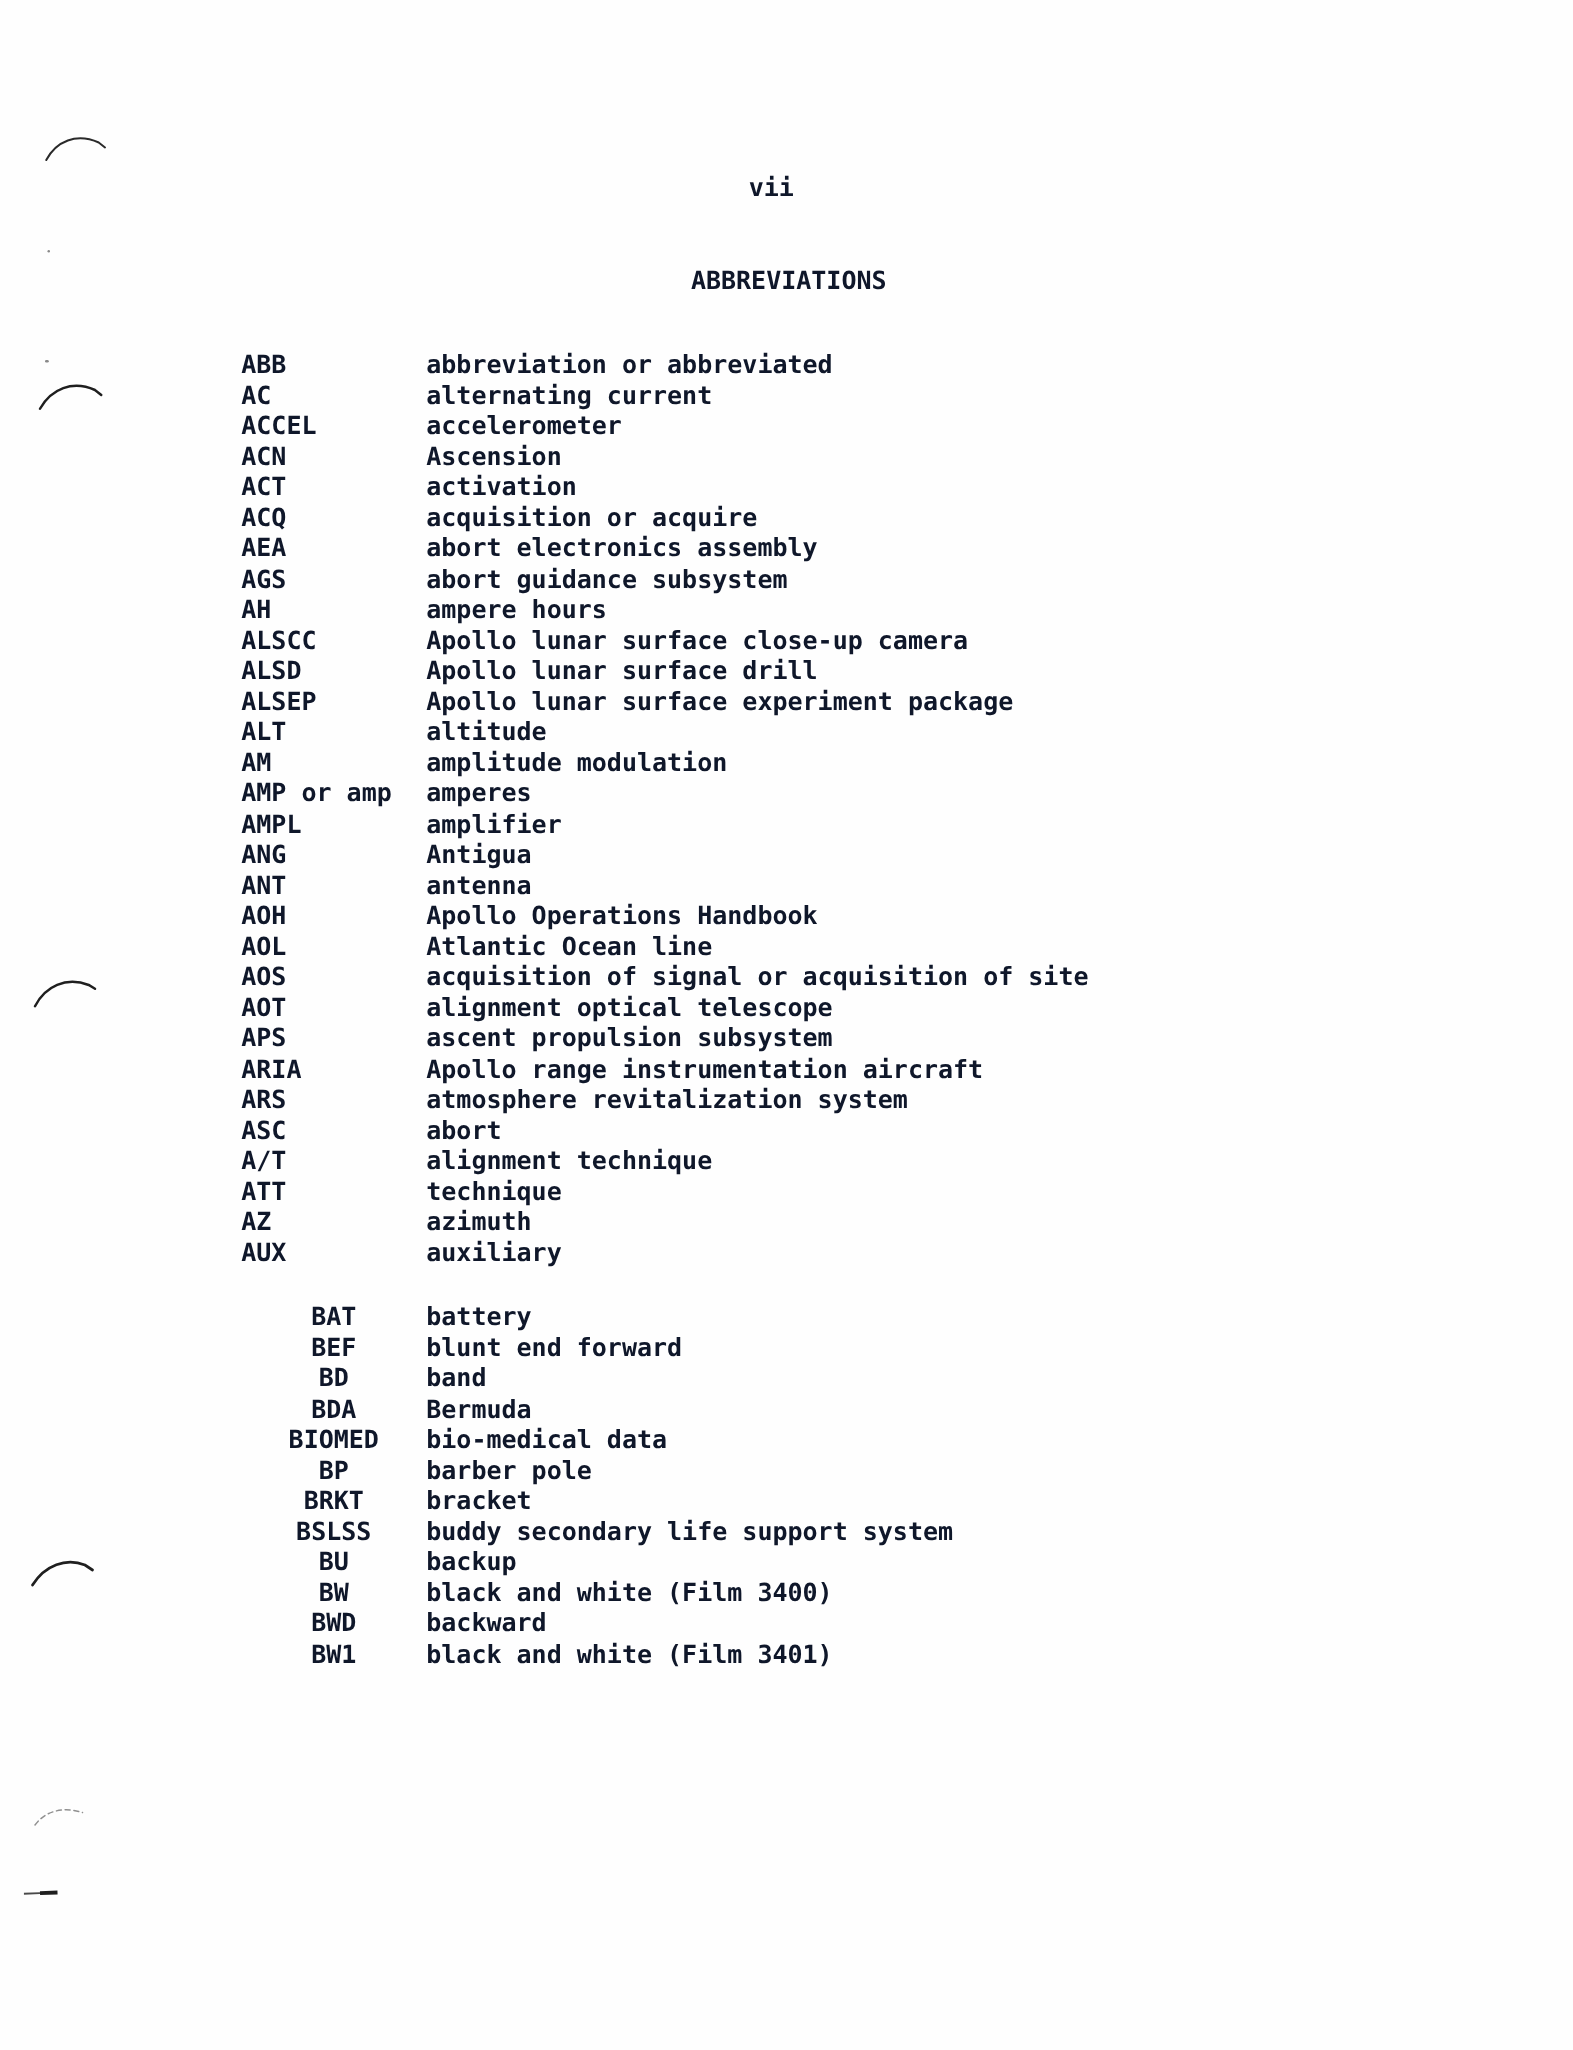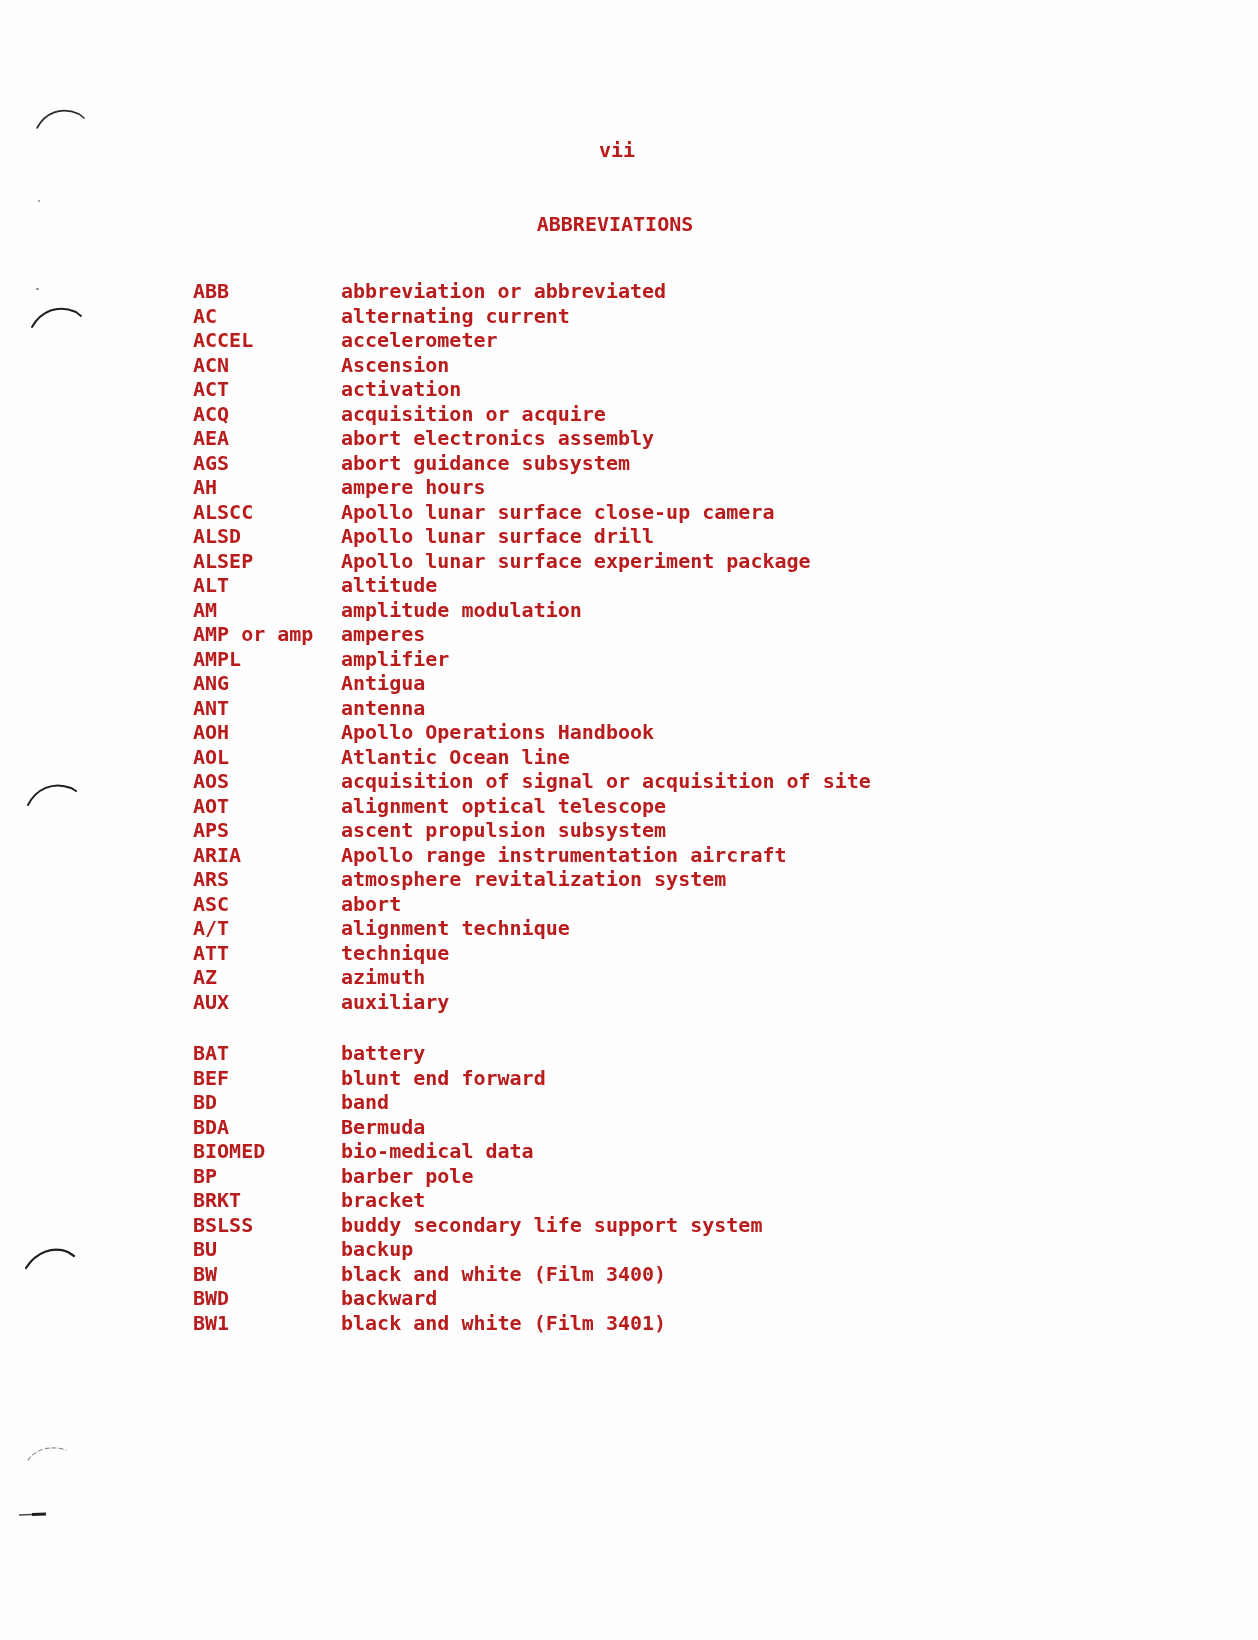--- a/index.html
+++ b/index.html
@@ -4,49 +4,49 @@
 <style>
   html, body { margin: 0; padding: 0; background: #e8e8e8; }
   .page {
     position: relative;
     width: 1258px;
     height: 1640px;
     margin: 0 auto;
     background: #fefefe;
     font-family: "DejaVu Sans Mono", "Liberation Mono", monospace;
     font-weight: 700;
-    color: #b91c1c;
+    color: #0f172a;
     overflow: hidden;
   }
   .page-number {
     position: absolute;
     top: 138px;
     left: 0;
     width: 1234px;
     text-align: center;
     font-size: 20px;
     line-height: 24px;
   }
   .doc-title {
     position: absolute;
     top: 211px;
-    left: 0;
+    left: 16px;
     width: 1230px;
     text-align: center;
     font-size: 20px;
     line-height: 26px;
   }
   .abbr-list {
     position: absolute;
     left: 173px;
     top: 279px;
     font-size: 20px;
     line-height: 24.5px;
   }
-  .section + .section { margin-top: 27px; }
+  .section + .section { margin-top: 27px; text-align: center; }
   .row { display: flex; white-space: pre; margin-left: 20px; }
   .abbr { width: 148px; flex: none; }
   .def { flex: none; }
   .mark { position: absolute; }
   .speck { position: absolute; background: #8a8a8a; border-radius: 50%; }
 </style>
 </head>
 <body>
 
 <div class="page">

